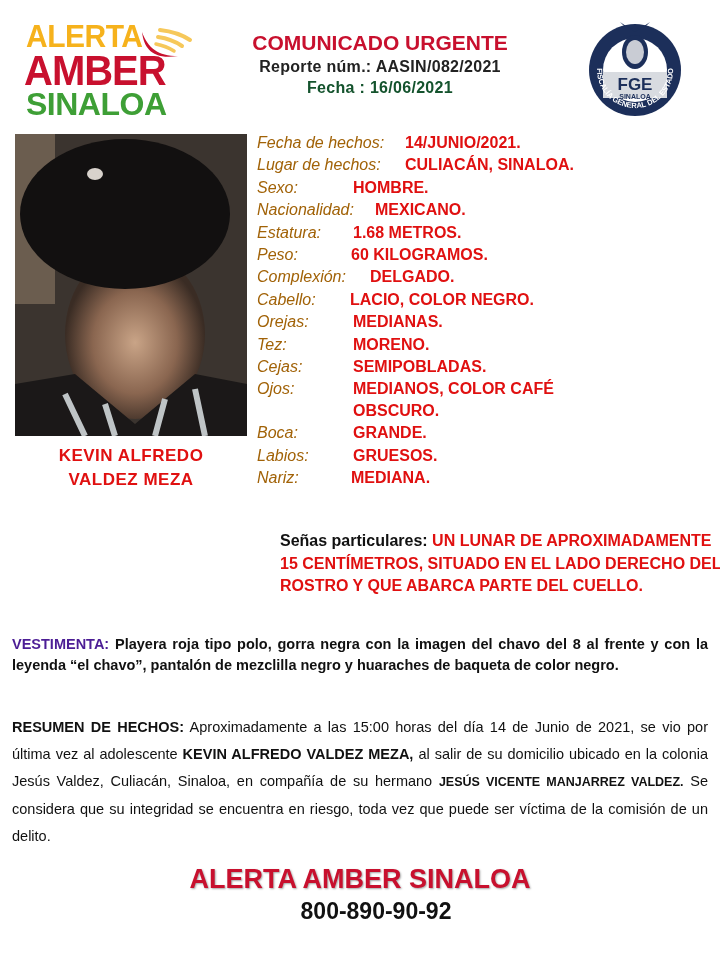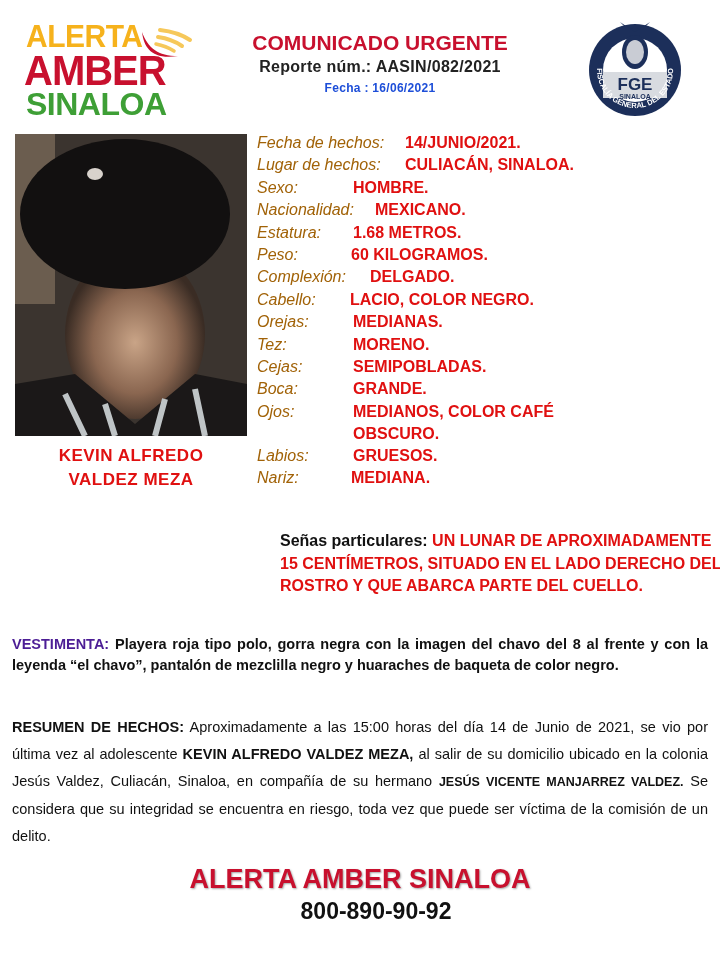--- a/index.html
+++ b/index.html
@@ -10,21 +10,21 @@
   .logo { left: 20px; top: 22px; width: 180px; height: 100px; }
   .logo .l1 { position: absolute; left: 6px; top: 0; font-weight: 700; font-size: 30px; color: #f6b21c; letter-spacing: -0.5px; transform: scaleY(1.05); line-height: 30px; font-family: "Liberation Sans", sans-serif; }
   .logo .l2 { position: absolute; left: 4px; top: 28px; font-weight: 700; font-size: 40px; color: #c8102e; letter-spacing: -1px; line-height: 40px; transform: scaleY(1.05); }
   .logo .l3 { position: absolute; left: 6px; top: 66px; font-weight: 700; font-size: 32px; color: #3e9f36; letter-spacing: -0.5px; line-height: 32px; }
   .logo svg { position: absolute; left: 118px; top: 4px; }
 
   
   .hdr { left: 200px; top: 30px; width: 360px; text-align: center; }
   .hdr .t1 { color: #c8102e; font-weight: 700; font-size: 21px; line-height: 26px; }
   .hdr .t2 { color: #222; font-weight: 700; font-size: 16px; line-height: 22px; letter-spacing: 0.3px; }
-  .hdr .t3 { color: #1d4ed8; font-weight: 700; font-size: 12px; line-height: 20px; letter-spacing: 0.3px; }
+  .hdr .t3 { color: #14532d; font-weight: 700; font-size: 16px; line-height: 20px; letter-spacing: 0.3px; }
 
   
   .seal { left: 580px; top: 10px; width: 110px; height: 110px; }
 
   
   .photo { left: 15px; top: 134px; width: 232px; height: 302px; overflow: hidden; background: #2a2420; }
   .caption { left: 15px; top: 444px; width: 232px; text-align: center; color: #e01010; font-weight: 700; font-size: 17px; line-height: 24px; letter-spacing: 0.5px; }
 
   
   .details { left: 257px; top: 132px; width: 450px; }
@@ -115,22 +115,22 @@
   <div class="row"><span class="lbl">Lugar de hechos:</span> <span class="val" style="left:148px">CULIACÁN, SINALOA.</span></div>
   <div class="row"><span class="lbl">Sexo:</span> <span class="val" style="left:96px">HOMBRE.</span></div>
   <div class="row"><span class="lbl">Nacionalidad:</span> <span class="val" style="left:118px">MEXICANO.</span></div>
   <div class="row"><span class="lbl">Estatura:</span> <span class="val" style="left:96px">1.68 METROS.</span></div>
   <div class="row"><span class="lbl">Peso:</span> <span class="val" style="left:94px">60 KILOGRAMOS.</span></div>
   <div class="row"><span class="lbl">Complexión:</span> <span class="val" style="left:113px">DELGADO.</span></div>
   <div class="row"><span class="lbl">Cabello:</span> <span class="val" style="left:93px">LACIO, COLOR NEGRO.</span></div>
   <div class="row"><span class="lbl">Orejas:</span> <span class="val" style="left:96px">MEDIANAS.</span></div>
   <div class="row"><span class="lbl">Tez:</span> <span class="val" style="left:96px">MORENO.</span></div>
   <div class="row"><span class="lbl">Cejas:</span> <span class="val" style="left:96px">SEMIPOBLADAS.</span></div>
+  <div class="row tall"><span class="lbl">Ojos:</span> <span class="val" style="left:96px"><span>MEDIANOS, COLOR CAFÉ</span><br><span>OBSCURO.</span></span></div>
   <div class="row"><span class="lbl">Boca:</span> <span class="val" style="left:96px">GRANDE.</span></div>
-  <div class="row tall"><span class="lbl">Ojos:</span> <span class="val" style="left:96px"><span>MEDIANOS, COLOR CAFÉ</span><br><span>OBSCURO.</span></span></div>
   <div class="row"><span class="lbl">Labios:</span> <span class="val" style="left:96px">GRUESOS.</span></div>
   <div class="row"><span class="lbl">Nariz:</span> <span class="val" style="left:94px">MEDIANA.</span></div>
 </div>
 
 <div class="abs senas">
   <span class="lbl">Señas particulares:</span>
   <span class="val">UN LUNAR DE APROXIMADAMENTE 15 CENTÍMETROS, SITUADO EN EL LADO DERECHO DEL ROSTRO Y QUE ABARCA  PARTE DEL CUELLO.</span>
 </div>
 
 <div class="abs vest">

